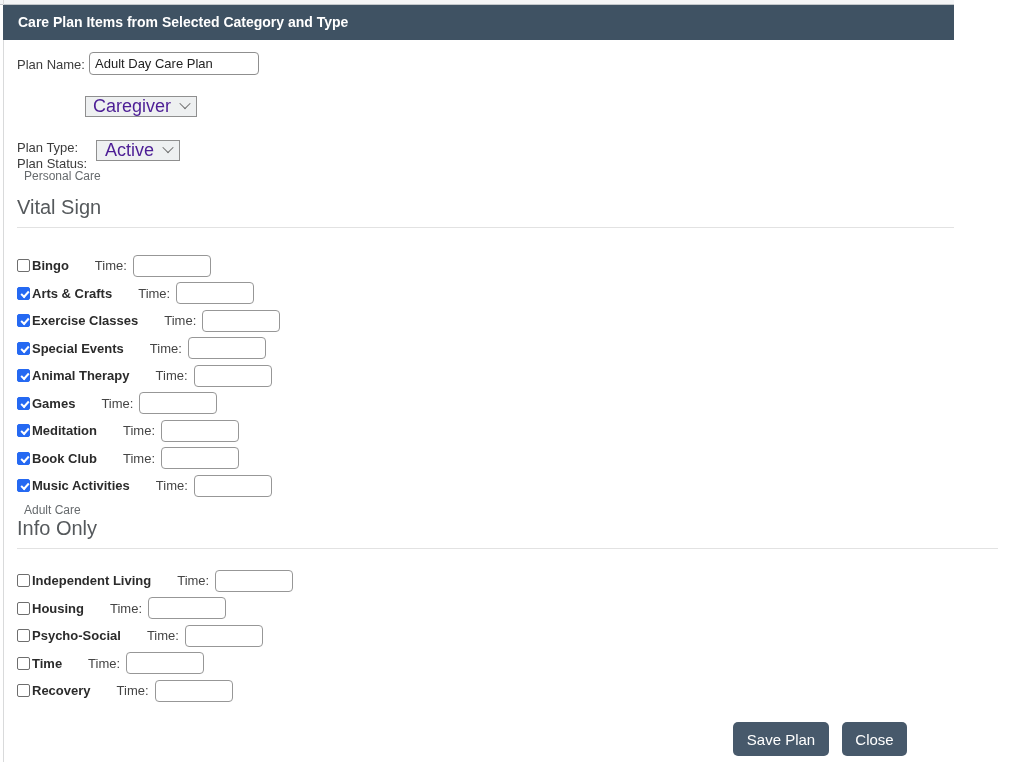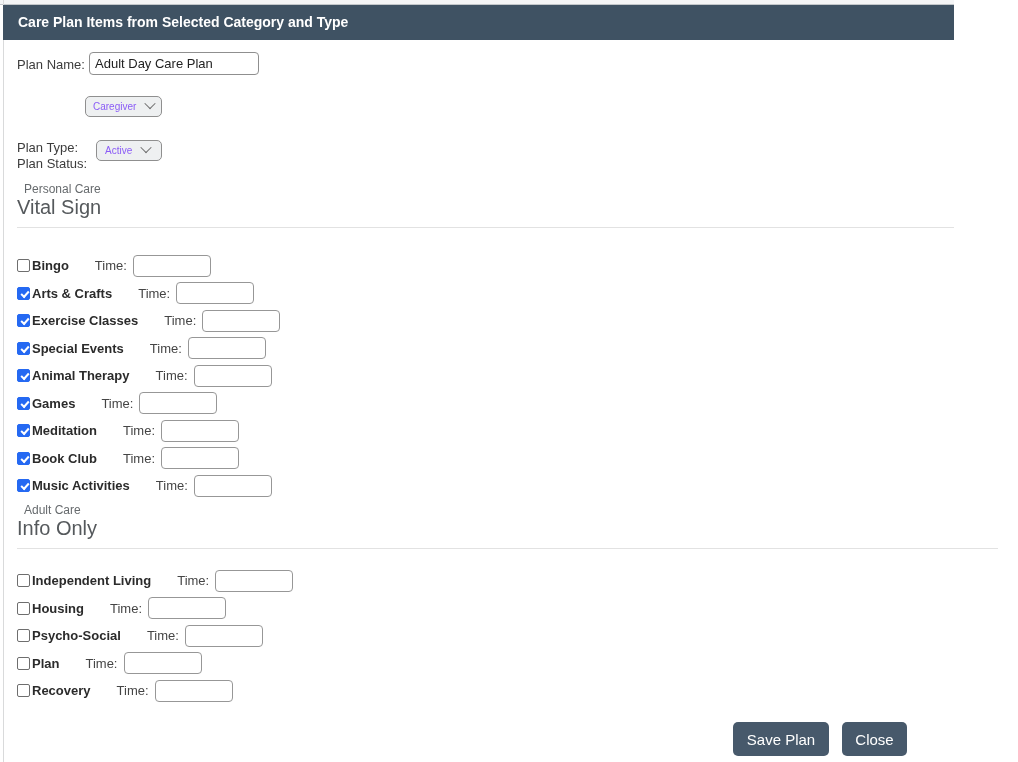--- a/index.html
+++ b/index.html
@@ -57,26 +57,26 @@
     background: #fff;
   }
   #plan-name-input { left: 89px; top: 52px; width: 170px; height: 23px; }
 
   
   .select {
     box-sizing: border-box;
     height: 21px;
     background: #eef0f1;
     border: 1px solid #8f8f8f;
-    border-radius: 5px;
+    border-radius: 0;
     display: flex;
     align-items: center;
     padding: 0 7px 0 7px;
-    font-size: 10px;
-    color: #8b5cf6;
+    font-size: 18px;
+    color: #4c1d95;
     cursor: default;
   }
   .select .chevron {
     width: 7px; height: 7px;
     border-right: 1.5px solid #6d6d6d;
     border-bottom: 1.5px solid #6d6d6d;
     transform: rotate(45deg) translate(-1px,-1px);
     margin-left: 10px;
     margin-top: -3px;
   }
@@ -188,21 +188,21 @@
   <span>Caregiver</span>
   <span class="chevron"></span>
 </div>
 
 <div class="abs field-label" style="left:17px; top:156px;">Plan Status:</div>
 <div id="plan-status-select" class="abs select">
   <span>Active</span>
   <span class="chevron"></span>
 </div>
 
-<div class="abs section-category" style="left:24px; top:182px;text-align:center;">Personal Care</div>
+<div class="abs section-category" style="left:24px; top:169px;text-align:center;">Personal Care</div>
 <div class="abs section-type" style="left:17px; top:196px;">Vital Sign</div>
 <div class="abs rule" style="left:17px; top:227px; width:937px;"></div>
 <div class="rows" style="top:252px;">
     <div class="row">
       <span class="cb"></span>
       <span class="cb-label">Bingo</span>
       <span class="time-label">Time:</span>
       <input class="time-input" type="text" value="" style="">
     </div>
     <div class="row">
@@ -272,21 +272,21 @@
       <input class="time-input" type="text" value="" style="">
     </div>
     <div class="row">
       <span class="cb"></span>
       <span class="cb-label">Psycho-Social</span>
       <span class="time-label">Time:</span>
       <input class="time-input" type="text" value="" style="">
     </div>
     <div class="row">
       <span class="cb"></span>
-      <span class="cb-label">Plan</span>
+      <span class="cb-label">Time</span>
       <span class="time-label">Time:</span>
       <input class="time-input" type="text" value="" style="">
     </div>
     <div class="row">
       <span class="cb"></span>
       <span class="cb-label">Recovery</span>
       <span class="time-label">Time:</span>
       <input class="time-input" type="text" value="" style="">
     </div>
   </div>

